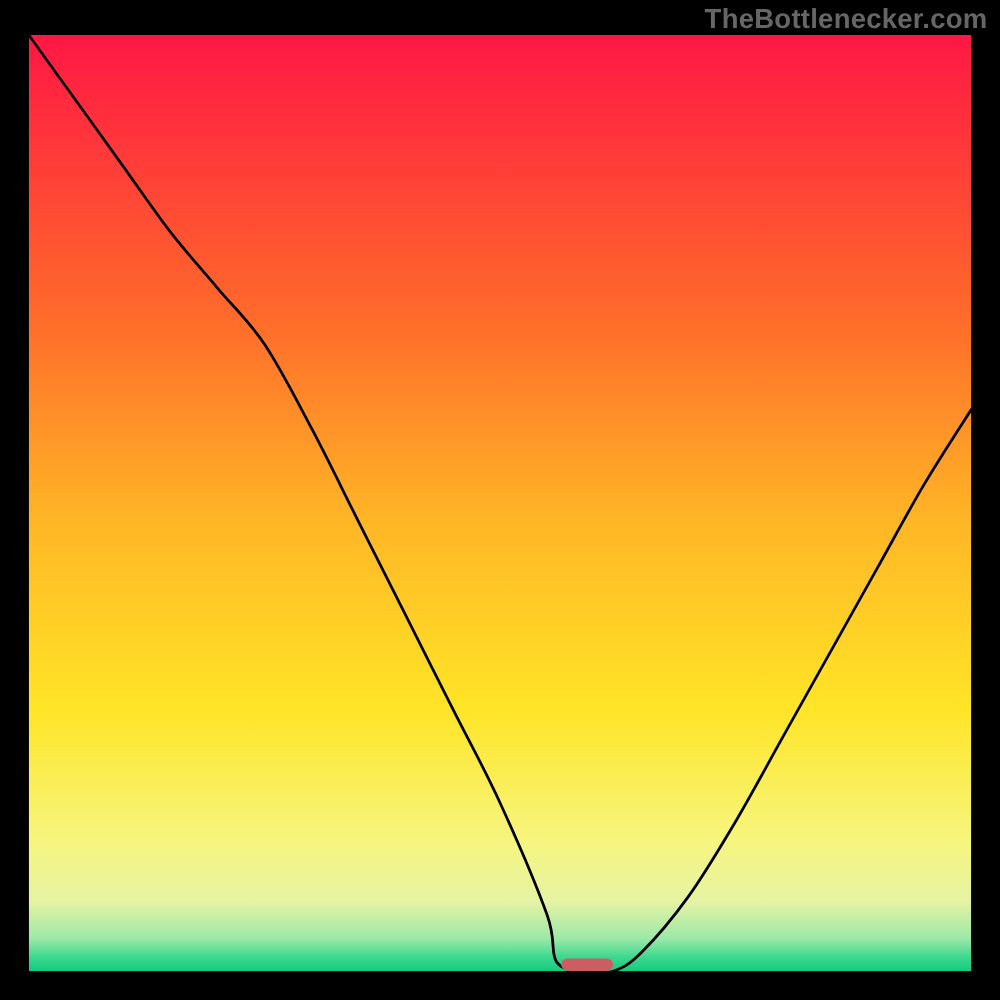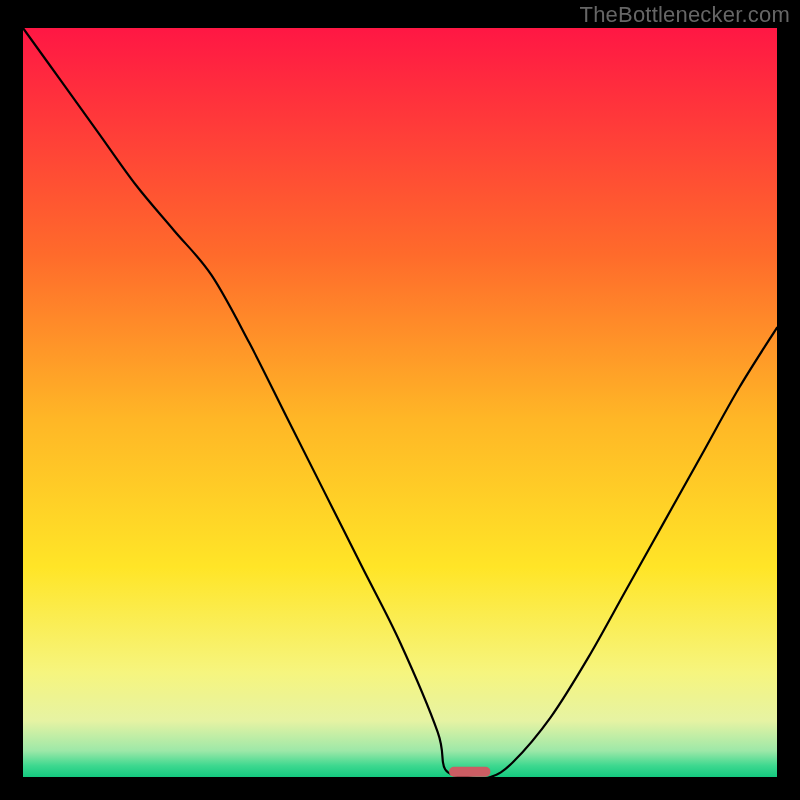--- a/index.html
+++ b/index.html
@@ -16,21 +16,21 @@
     height: 800px;
     background: #000;
   }
   .watermark {
     position: absolute;
     top: 2px;
     right: 10px;
     color: #666;
     font-family: Arial, Helvetica, sans-serif;
     font-size: 22px;
-    font-weight: 400;
+    font-weight: 700;
     z-index: 5;
     letter-spacing: 0.2px;
   }
   .plot-area {
     position: absolute;
     left: 23px;
     top: 28px;
     width: 754px;
     height: 749px;
   }

